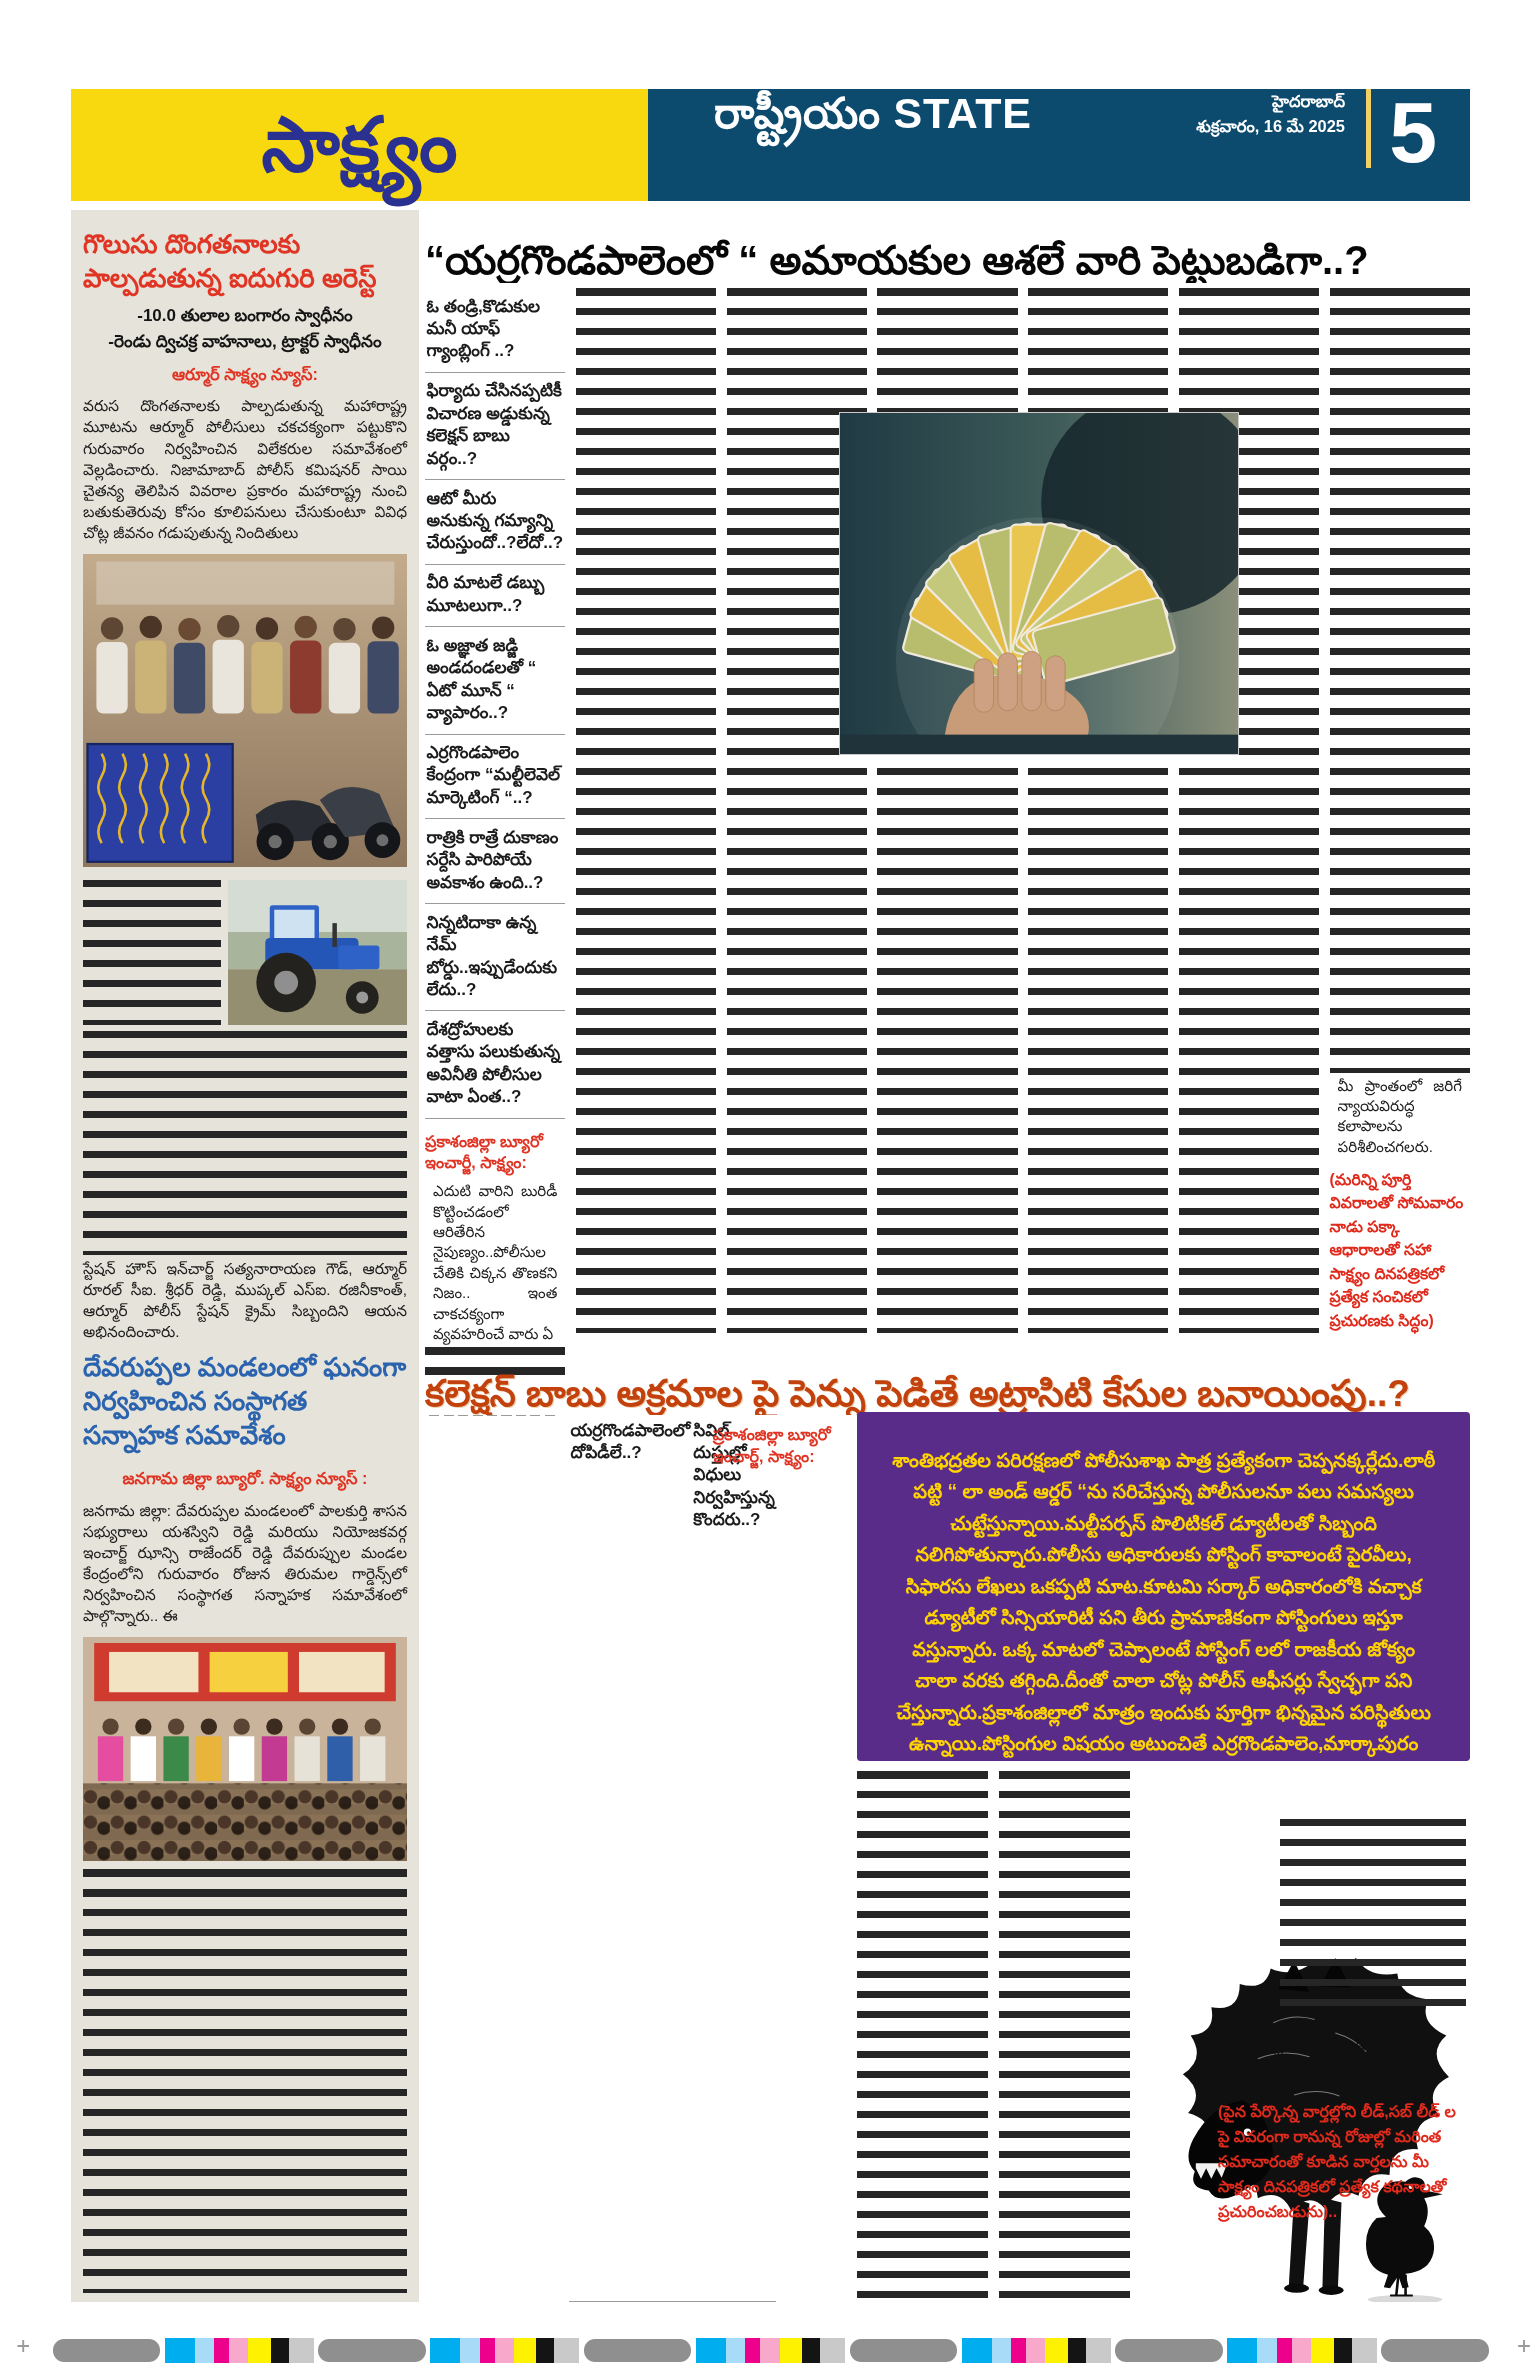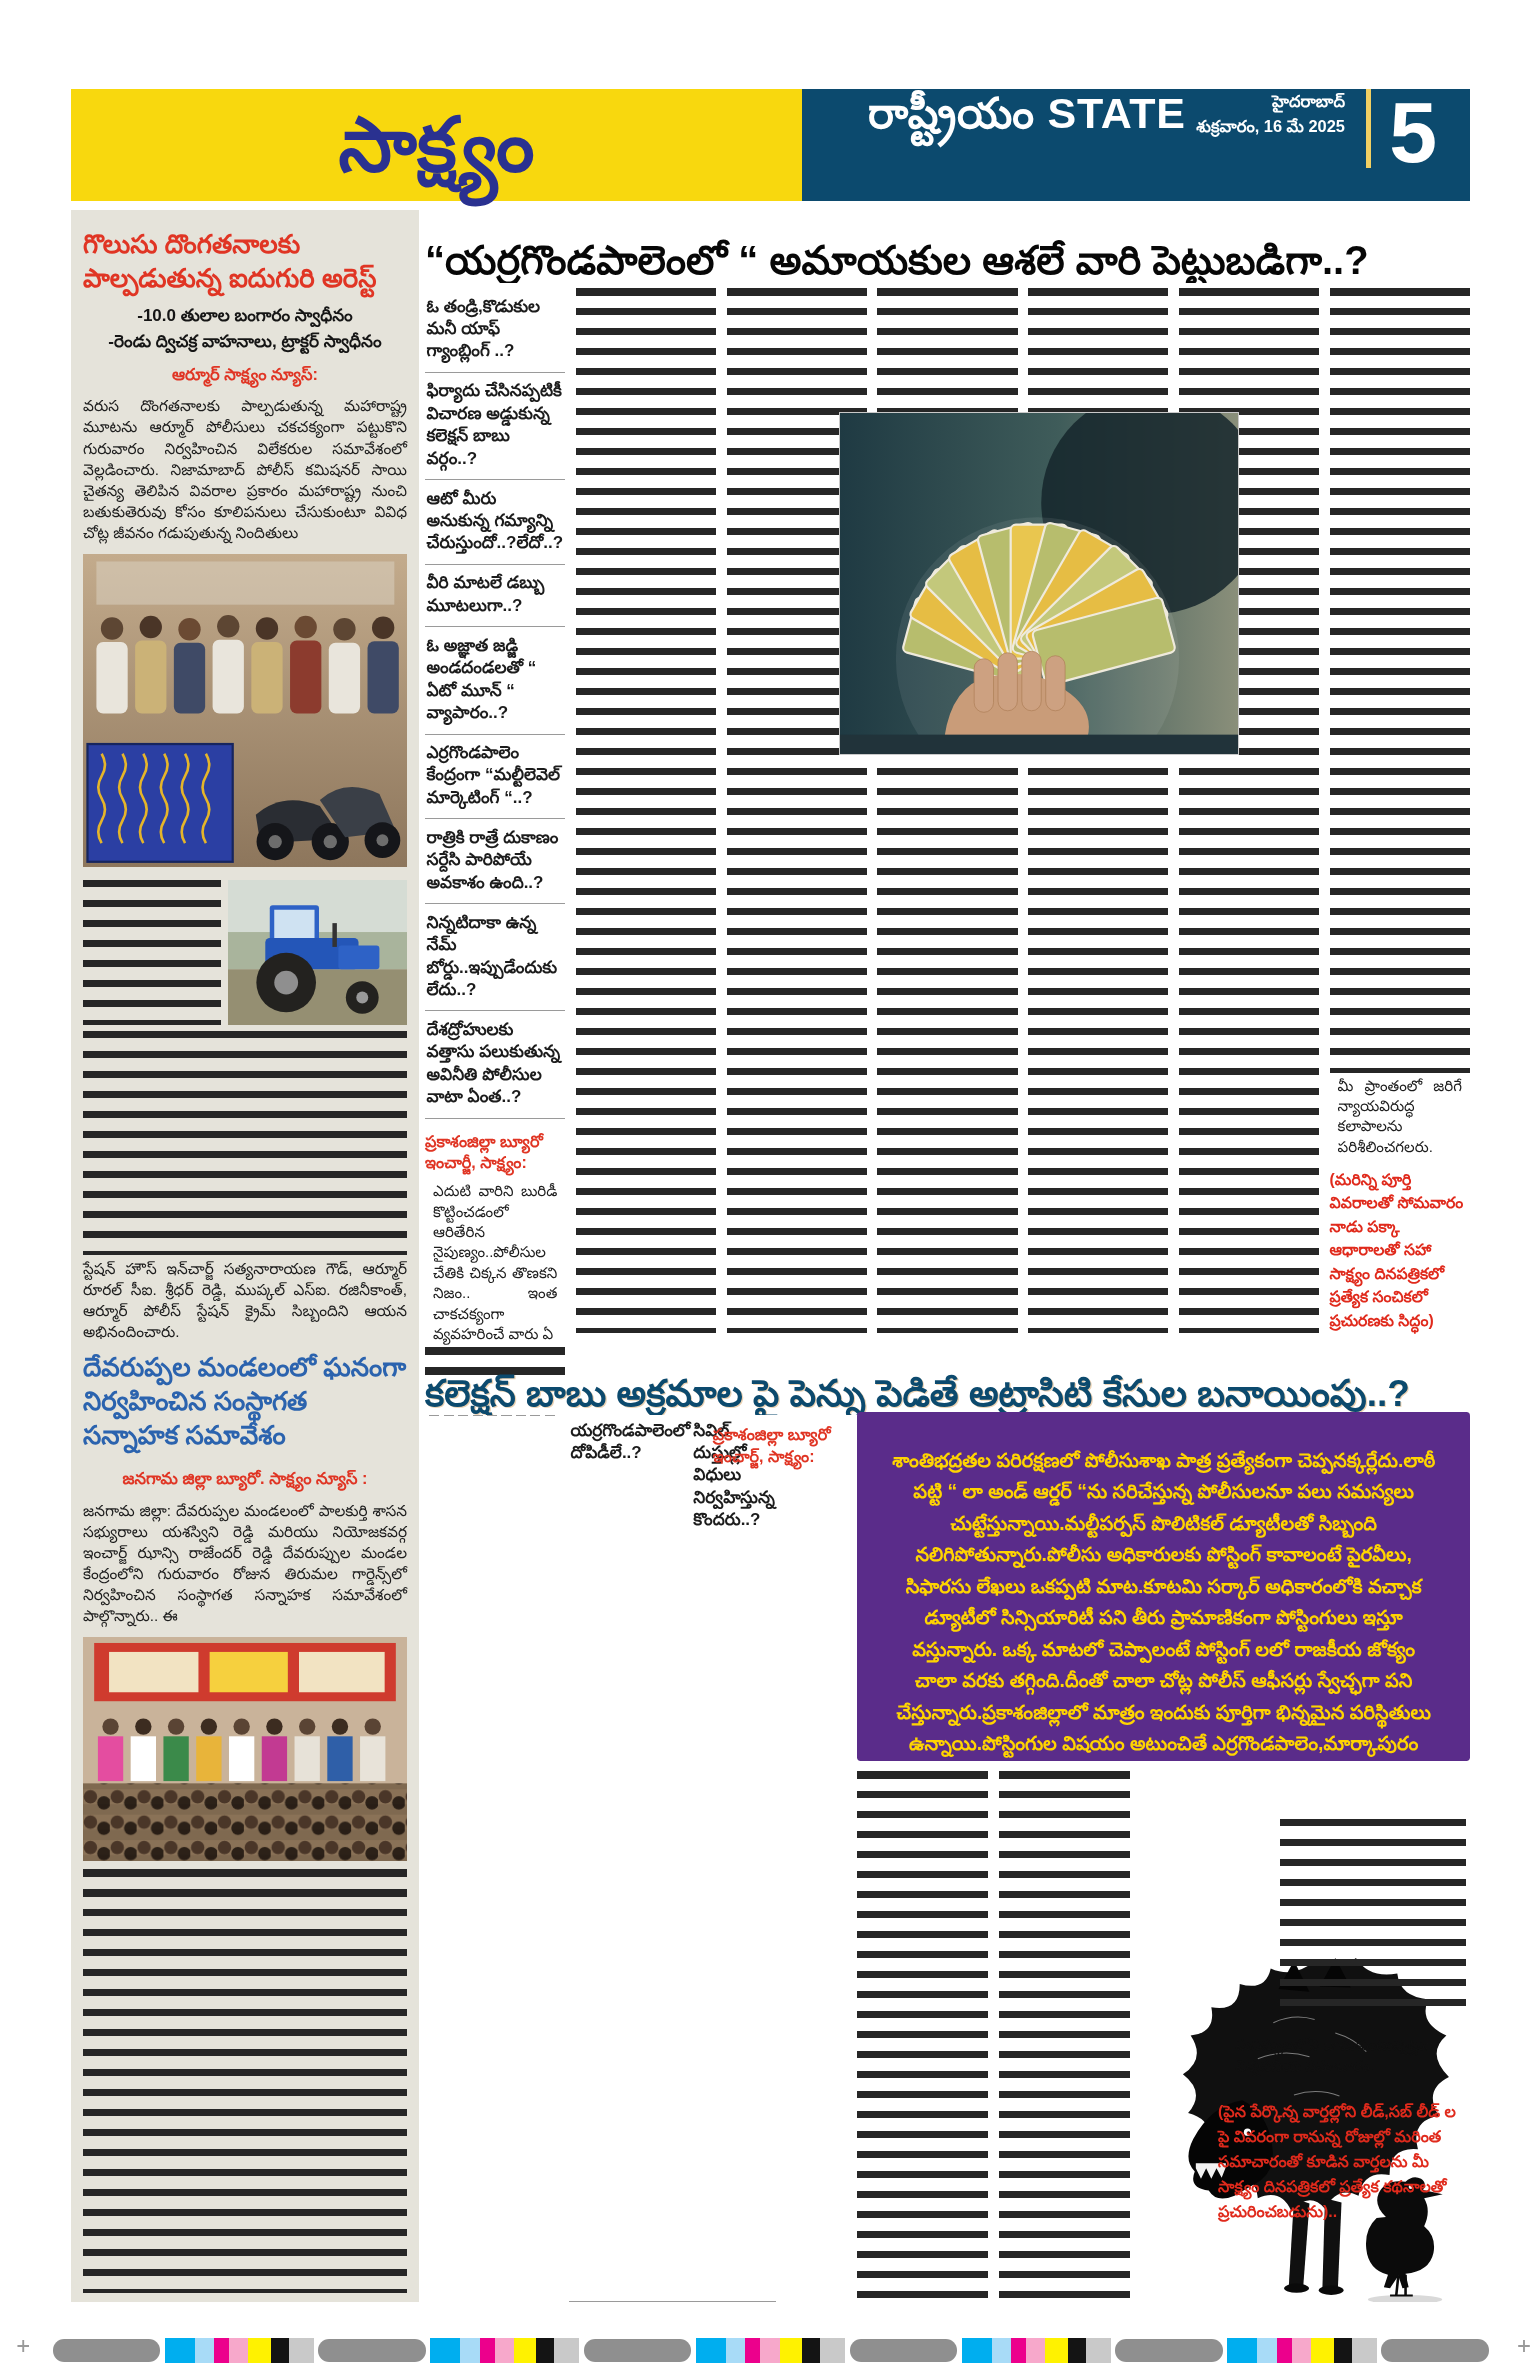--- a/index.html
+++ b/index.html
@@ -2,21 +2,21 @@
 <html style="font-size:12px"><head>
 <meta charset="utf-8">
 <style>
   html,body{margin:0;padding:0;background:#ffffff;}
   .page{position:relative;width:1541px;height:2377px;background:#fff;overflow:hidden;
         font-family:"Liberation Sans","DejaVu Sans",sans-serif;color:#1c1c1c;}
   .crop{position:absolute;color:#9a9a9a;font-size:22.4px;font-family:"DejaVu Sans Mono",monospace;}
 
   
   .masthead{position:absolute;left:71px;top:89px;width:1399px;height:112px;display:flex;}
-  .mast-yellow{width:731px;background:#F8D80E;display:flex;align-items:center;justify-content:center;}
+  .mast-yellow{width:577px;background:#F8D80E;display:flex;align-items:center;justify-content:center;}
   .mast-title{color:#2A3190;font-size:76px;font-weight:bold;line-height:1;white-space:nowrap;}
   .mast-blue{flex:1;background:#0c4a6e;display:flex;align-items:flex-start;color:#fff;}
   .section-title{font-size:43px;font-weight:bold;margin-left:66px;white-space:nowrap;letter-spacing:0.7px;}
   .edition{margin-left:auto;text-align:right;font-size:16.4px;line-height:1.55;font-weight:bold;white-space:nowrap;}
   .vrule{width:5.2px;height:79px;background:#F2D063;margin:0 18px 0 21px;flex:none;}
   .pageno{font-size:86px;font-weight:bold;margin-right:33px;line-height:1;}
 
   
   .left-rail{position:absolute;left:71px;top:210px;width:348px;height:2092px;background:#E5E3DA;
              box-sizing:border-box;padding:12px 12px 9px;display:flex;flex-direction:column;}
@@ -40,21 +40,21 @@
   .main-cols{position:absolute;left:0;top:78px;bottom:4.5px;width:100%;display:flex;gap:10.4px;}
   .col{flex:1;display:flex;flex-direction:column;min-width:0;}
   .msub{font-size:17px;font-weight:bold;line-height:1.32;padding:7.5px 1.5px 9px;border-bottom:1.1px solid #9a9a9a;}
   .col-byline{font-size:16px;font-weight:bold;color:#E03524;margin:12px 0 4.5px;line-height:1.35;}
   .col-body{font-size:15px;line-height:1.36;text-align:justify;color:#1c1c1c;margin:3px 8px;}
   .note-red{color:#E02A1C;font-weight:bold;font-size:15.7px;line-height:1.5;margin:7.5px 0 0;}
   .photo-money{position:absolute;left:415px;top:203px;width:398px;height:341px;outline:0.7px solid #c9c9c9;background:#23404a;}
 
   
   .second-art{position:absolute;left:425px;top:1348px;width:1045px;height:954px;}
-  .second-headline{font-size:37px;font-weight:bold;color:#0c4a6e;line-height:1.15;white-space:nowrap;overflow:hidden;
+  .second-headline{font-size:37px;font-weight:bold;color:#c2410c;line-height:1.15;white-space:nowrap;overflow:hidden;
                    text-shadow:1.1px 1.1px 0 #ecd3b4;}
   .second-zone{position:absolute;top:64px;left:0;right:0;bottom:0;display:flex;gap:10.4px;}
   .sa-left{display:flex;gap:9.7px;width:422px;flex:none;}
   .sa-col{flex:1;display:flex;min-width:0;}
   .gsub{background:repeating-linear-gradient(to bottom,#000 0 9.7px,rgba(0,0,0,0) 9.7px 24px);margin:6.7px 2.2px;}
   .sep{border:none;border-top:1.1px solid #9a9a9a;margin:3px 0;width:100%;}
   .sa-right{flex:1;display:flex;flex-direction:column;min-width:0;}
   .purple-box{background:#5A2C8A;border-radius:3.7px;height:349px;box-sizing:border-box;padding:33px 34px;
               color:#FFD400;font-size:19.4px;font-weight:bold;line-height:1.62;text-align:center;overflow:hidden;}
   .illus-zone{position:relative;flex:1;margin-top:10.4px;min-height:0;}

